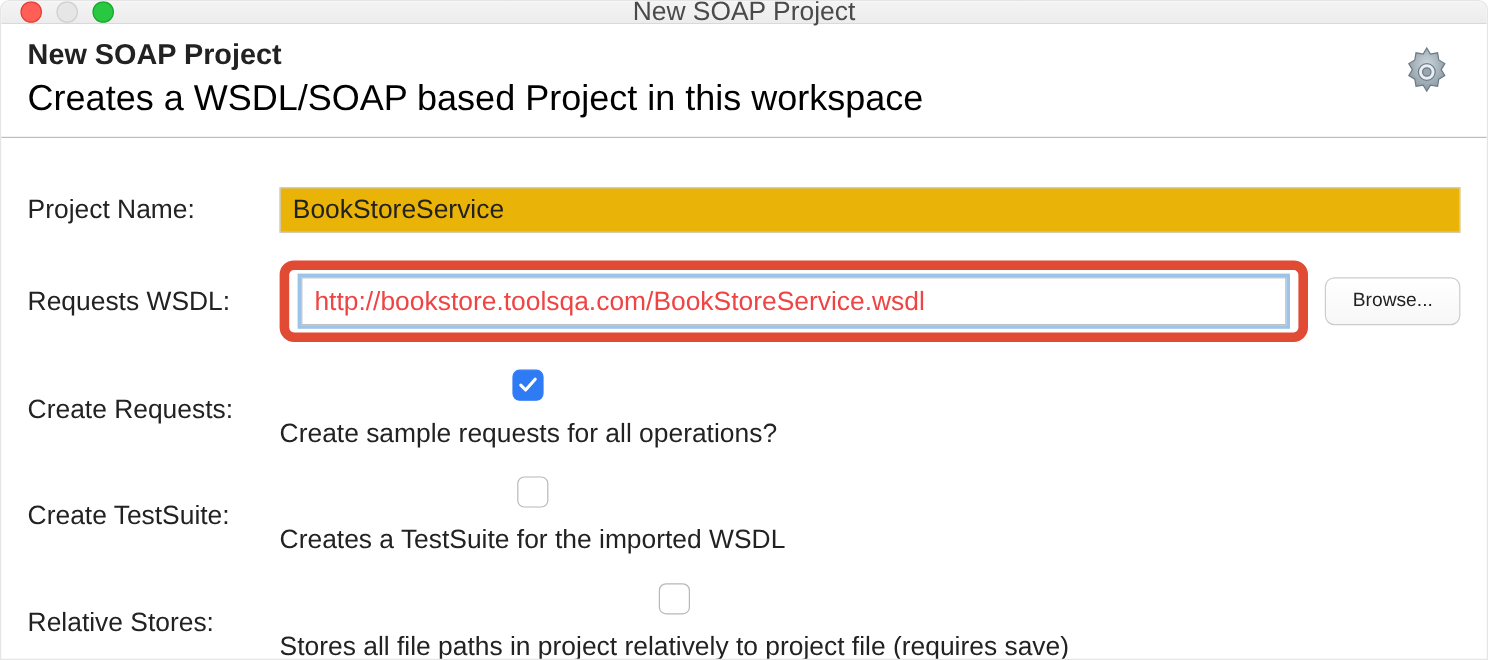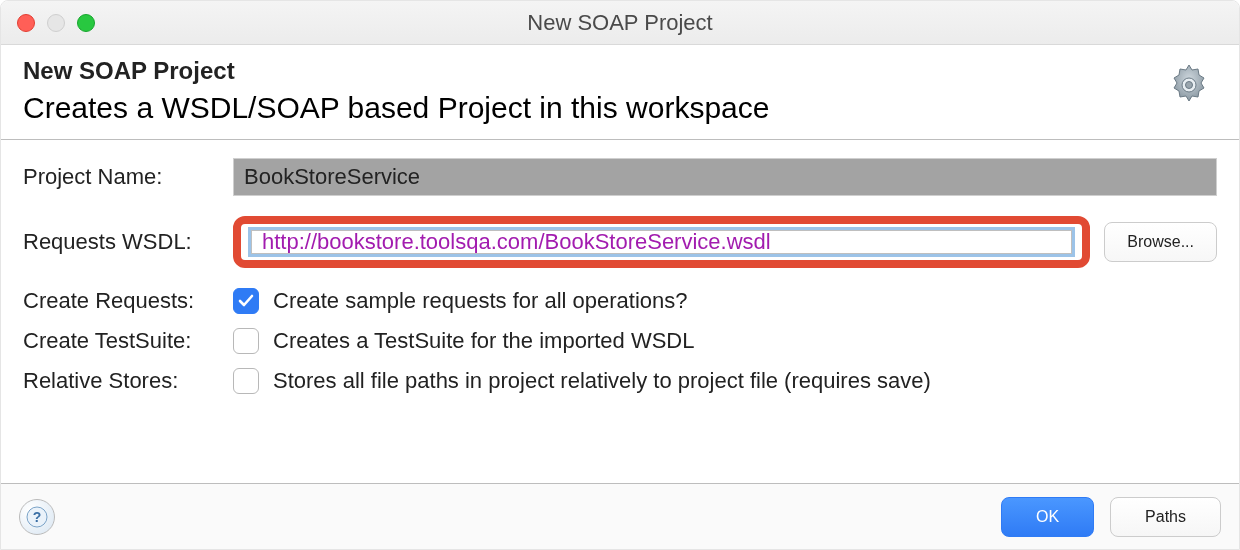--- a/index.html
+++ b/index.html
@@ -10,29 +10,29 @@
   .tl { width:18px; height:18px; border-radius:50%; }
   .tl.red { background:#ff5f57; border:1px solid #e33e32; }
   .tl.gray { background:#e6e6e6; border:1px solid #cfcfcf; }
   .tl.green { background:#28c840; border:1px solid #17a62e; }
   .titlebar-title { position:absolute; left:0; right:0; text-align:center; font-size:22px; color:#4a4a4a; pointer-events:none; }
   .header { padding:12px 20px 14px 22px; background:#fff; border-bottom:1px solid #bdbdbd; display:flex; align-items:flex-start; justify-content:space-between; }
   .header-text h1 { font-size:24px; font-weight:600; color:#222; margin-bottom:6px; }
   .header-text p { font-size:30px; color:#000000; font-weight:400; }
   .gear { width:48px; height:48px; margin-top:4px; margin-right:6px; }
   .form { padding:18px 22px 10px 22px; flex:1; }
-  .row { display:flex; align-items:center; margin-bottom:20px; }
+  .row { display:flex; align-items:center; margin-bottom:20px;margin-top:23px; }
   .row.tight { margin-bottom:14px; }
   .label { width:210px; font-size:22px; color:#222; }
   .field-area { flex:1; display:flex; align-items:center; gap:14px; }
-  .text-input { flex:1; height:38px; border:1px solid #cfcfcf; border-radius:0; padding:4px 10px; font-size:22px; color:#222; background:#a3a3a3; }
+  .text-input { flex:1; height:38px; border:1px solid #cfcfcf; border-radius:0; padding:4px 10px; font-size:22px; color:#222; background:#eab308; }
   .wsdl-highlight { border:8px solid #e14a33; border-radius:12px; padding:6px 10px 6px 10px; flex:1; display:flex; }
-  .wsdl-input { flex:1; height:24px; border:1px solid #bfbfbf; outline:3px solid #9cc3e8; outline-offset:0; padding:4px 10px; font-size:22px; color:#a21caf; background:#fff; }
+  .wsdl-input { flex:1; height:40px; border:1px solid #bfbfbf; outline:3px solid #9cc3e8; outline-offset:0; padding:4px 10px; font-size:22px; color:#ef4444; background:#fff; }
   .browse-btn { height:40px; padding:0 22px; font-size:16px; border:1px solid #ccc; border-radius:8px; background:linear-gradient(#fff,#f7f7f7); color:#222; cursor:pointer; }
-  .chk-wrap { display:flex; align-items:center; gap:14px; }
+  .chk-wrap { display:flex; align-items:center; gap:14px;flex-direction:column; }
   .chk { width:26px; height:26px; border-radius:6px; border:1px solid #b8b8b8; background:#fff; display:flex; align-items:center; justify-content:center; cursor:pointer; }
   .chk.checked { background:#2f7bf5; border-color:#2f7bf5; }
   .chk.checked svg { display:block; }
   .chk svg { display:none; }
   .chk-label { font-size:22px; color:#222; }
   .footer { height:66px; border-top:1px solid #bdbdbd; display:flex; align-items:center; justify-content:space-between; padding:0 18px; background:#fafafa; }
   .help { width:36px; height:36px; border-radius:50%; border:1px solid #bbb; background:radial-gradient(circle at 30% 30%, #fff, #d9e6f2); display:flex; align-items:center; justify-content:center; cursor:pointer; }
   .footer-btns { display:flex; gap:16px; }
   .btn { height:40px; padding:0 34px; font-size:16px; border-radius:8px; border:1px solid #ccc; background:linear-gradient(#fff,#f6f6f6); color:#222; cursor:pointer; }
   .btn.primary { background:linear-gradient(#4a97ff,#2f7bf5); border-color:#2f7bf5; color:#fff; }

